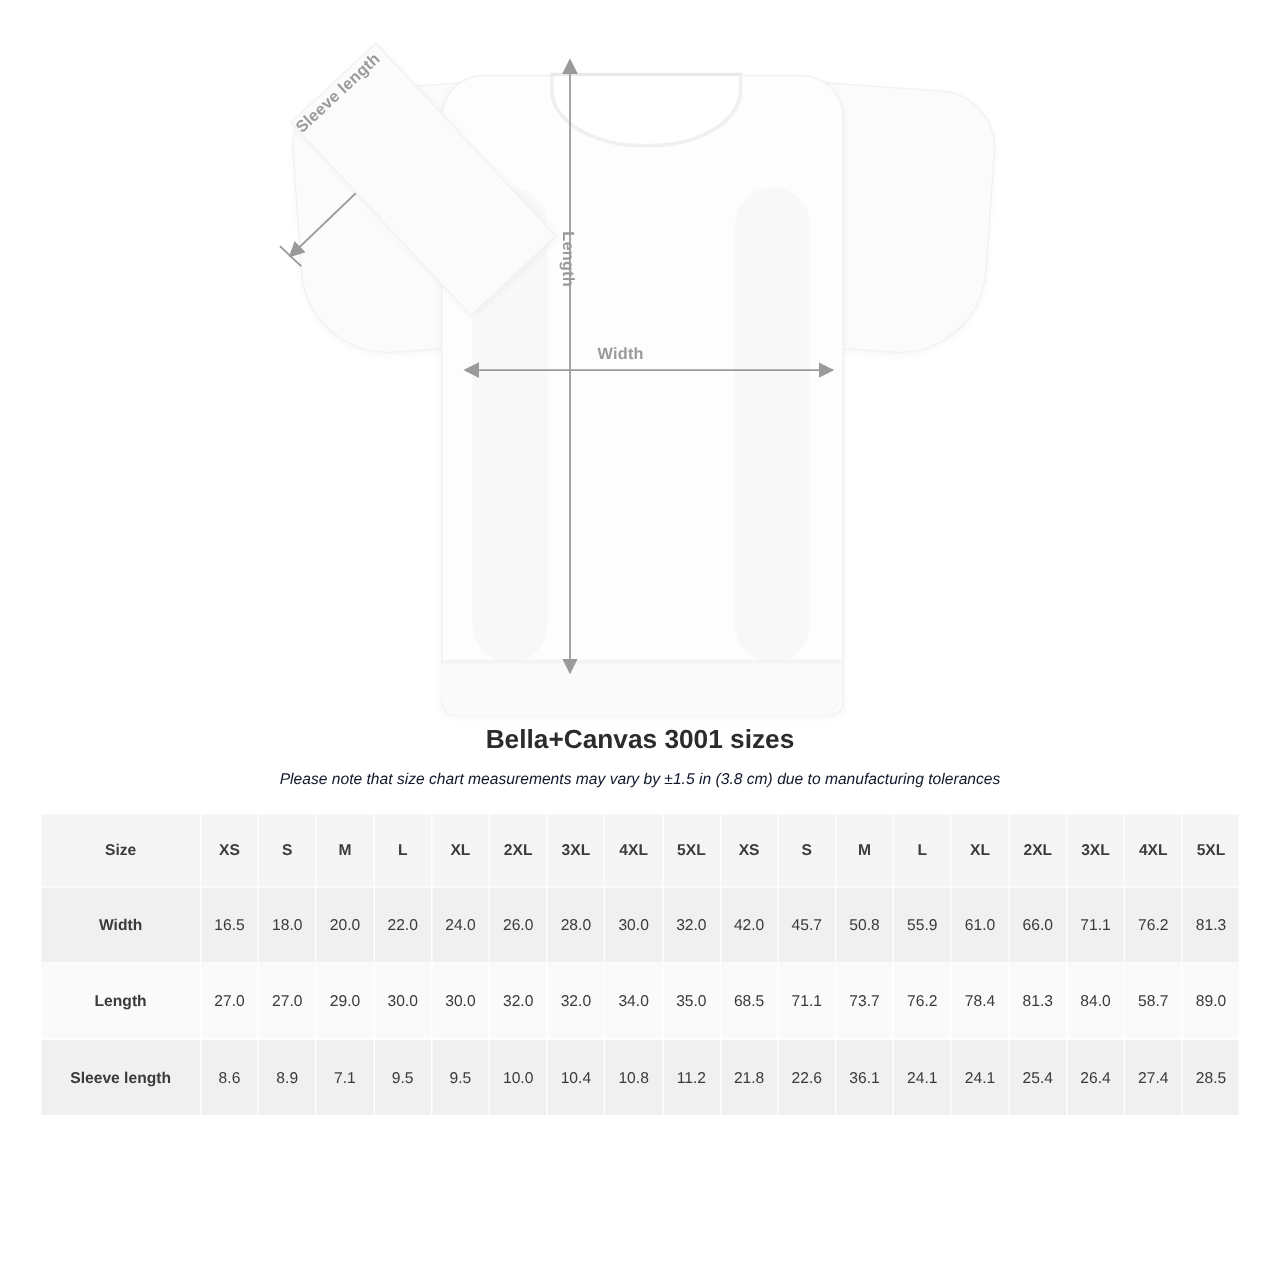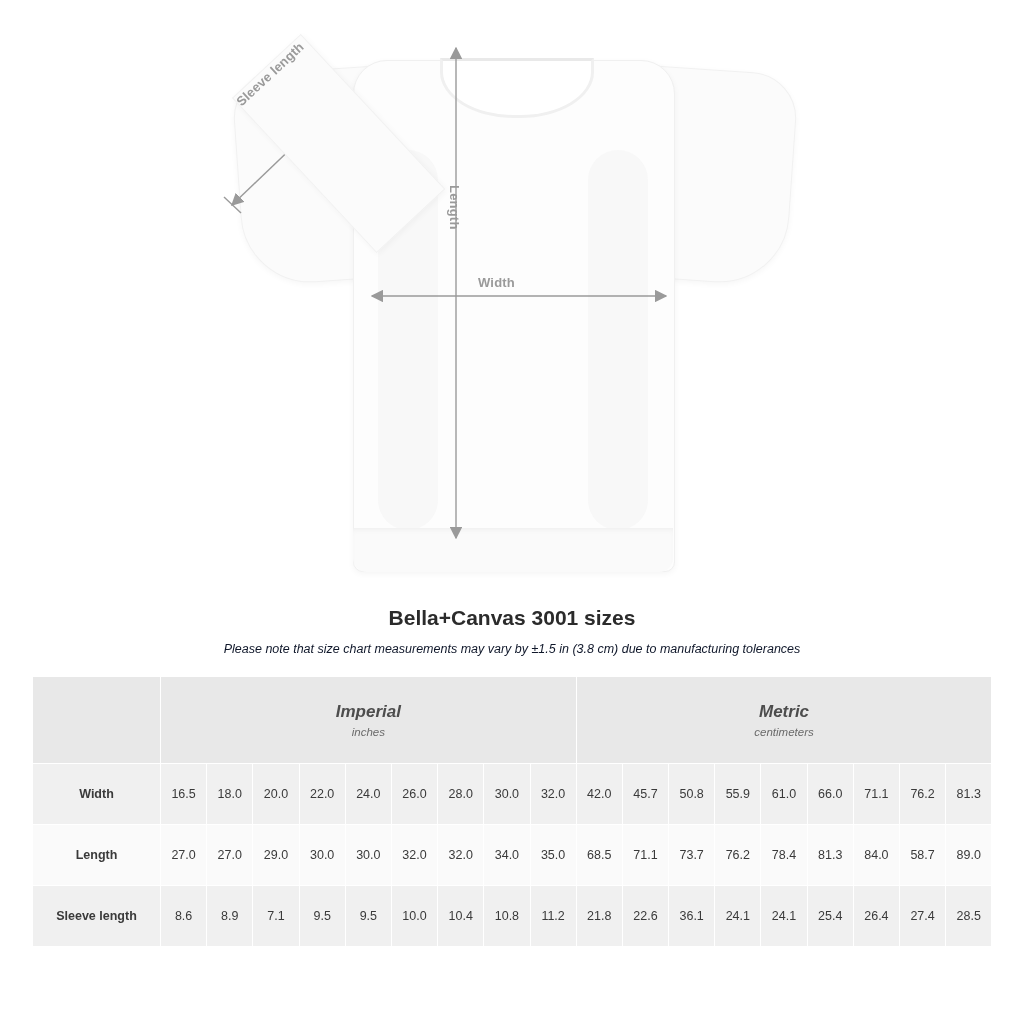--- a/index.html
+++ b/index.html
@@ -123,21 +123,20 @@
     transform-origin: left top;
     white-space: nowrap;
   }
 
   
   .heading {
     text-align: center;
     font-size: 21px;
     font-weight: bold;
     color: #2b2b2b;
-    margin-top: 26px;
   }
   .subheading {
     text-align: center;
     font-size: 12.5px;
     font-style: italic;
     color: #0f172a;
     margin-top: 12px;
   }
 
   
@@ -257,30 +256,40 @@
         <col class="val-col">
         <col class="val-col">
         <col class="val-col">
         <col class="val-col">
       <col class="val-col">
         <col class="val-col">
         <col class="val-col">
         <col class="val-col">
     </colgroup>
     <thead>
-      <tr>
-        <td class="unit-head"></td>
-        <td class="unit-head" colspan="9">
-          <div class="u-title">Imperial</div>
-          <div class="u-sub">inches</div>
-        </td>
-        <td class="unit-head" colspan="9">
-          <div class="u-title">Metric</div>
-          <div class="u-sub">centimeters</div>
-        </td>
+      <tr class="size-row">
+        <th class="rowlabel">Size</th>
+        <td>XS</td>
+        <td>S</td>
+        <td>M</td>
+        <td>L</td>
+        <td>XL</td>
+        <td>2XL</td>
+        <td>3XL</td>
+        <td>4XL</td>
+        <td>5XL</td>
+        <td>XS</td>
+        <td>S</td>
+        <td>M</td>
+        <td>L</td>
+        <td>XL</td>
+        <td>2XL</td>
+        <td>3XL</td>
+        <td>4XL</td>
+        <td>5XL</td>
       </tr>
     </thead>
     <tbody>
       <tr class="data-row alt">
         <th class="rowlabel">Width</th>
         <td>16.5</td>
         <td>18.0</td>
         <td>20.0</td>
         <td>22.0</td>
         <td>24.0</td>

